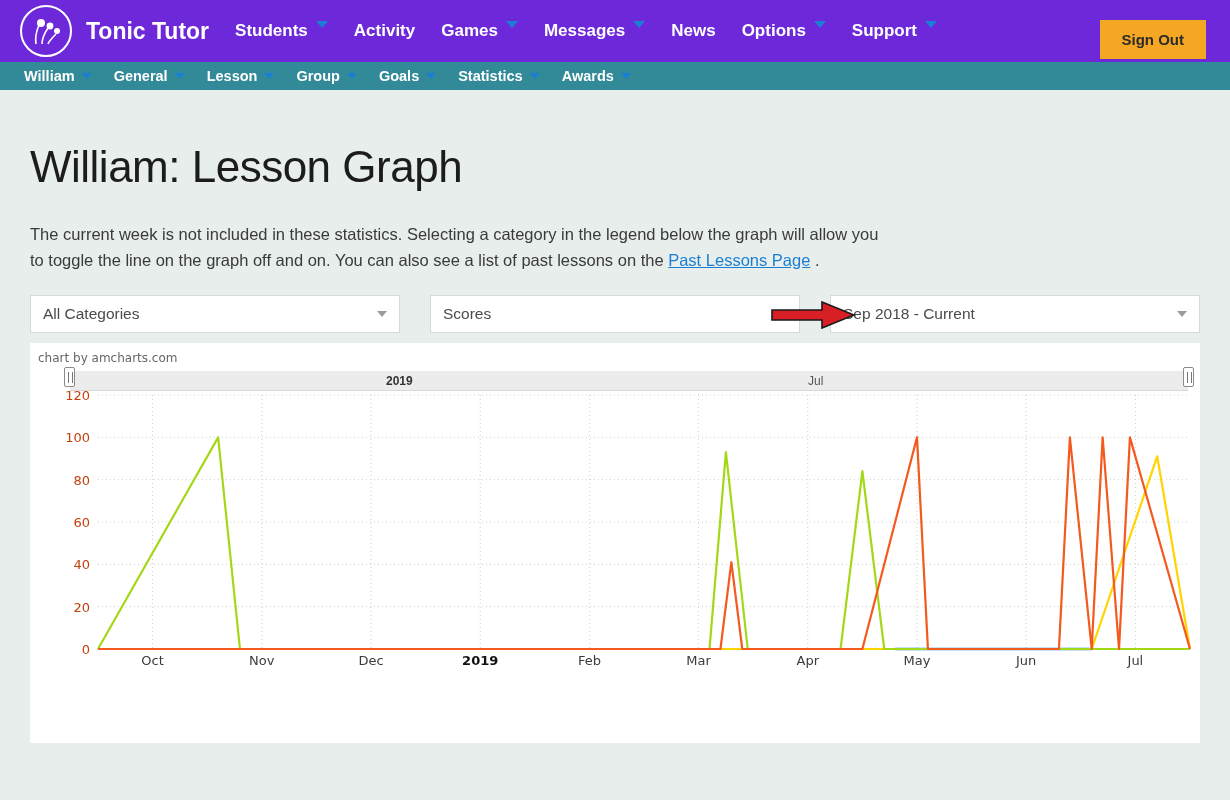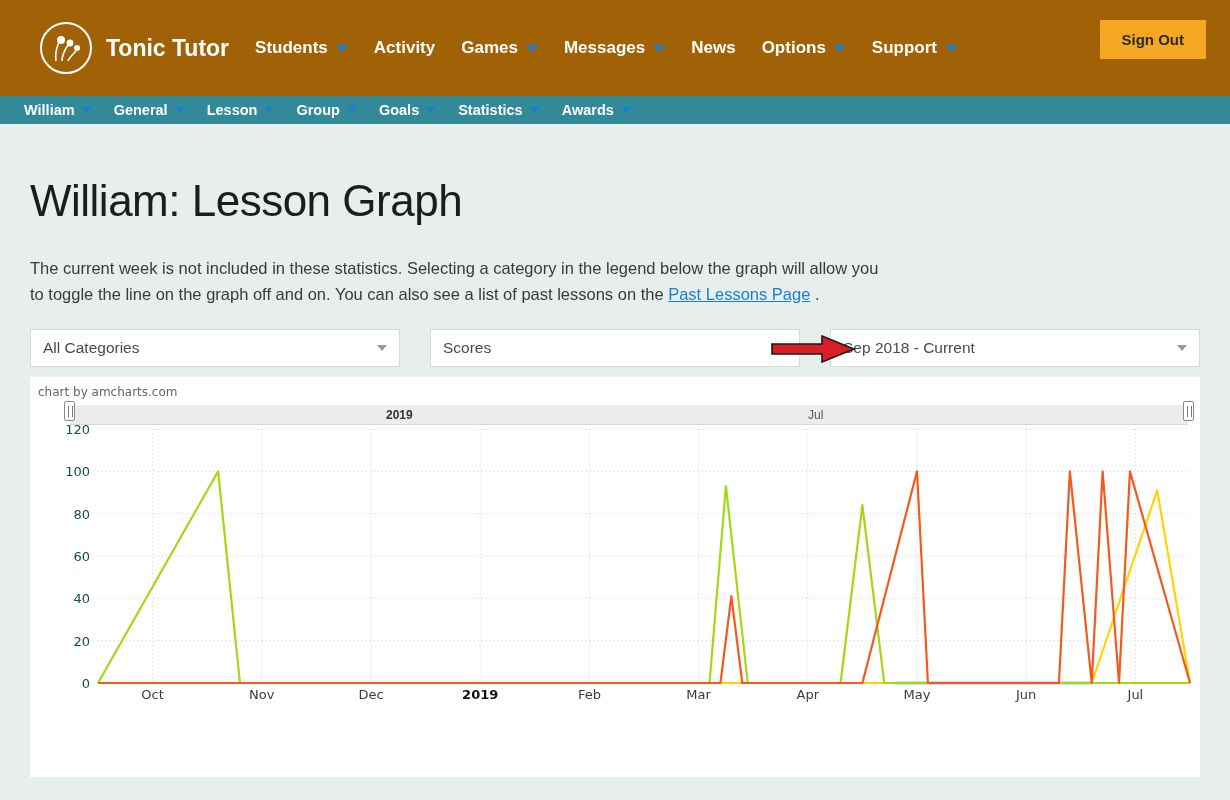--- a/index.html
+++ b/index.html
@@ -5,37 +5,37 @@
   * { box-sizing: border-box; margin: 0; padding: 0; }
   html, body {
     width: 1230px; height: 800px;
     background: #e7eeeb;
     font-family: "Liberation Sans", sans-serif;
     overflow: hidden;
   }
 
   
   .topbar {
-    height: 96px; background: #a16207;
-    display: flex; align-items: center; padding: 0 40px;
+    height: 62px; background: #6d28d9;
+    display: flex; align-items: center; padding: 0 20px;
     position: relative;
   }
   .logo-mark {
     width: 52px; height: 52px; border-radius: 50%;
     border: 2px solid #ffffff; flex: 0 0 auto;
     display: flex; align-items: center; justify-content: center;
   }
   .brand {
     color: #fff; font-size: 23px; font-weight: bold;
     margin-left: 14px; margin-right: 26px; white-space: nowrap;
   }
   .topnav { display: flex; align-items: center; gap: 26px; }
   .topnav-item {
     color: #fff; font-size: 17px; font-weight: bold;
-    display: flex; align-items: center; gap: 8px;
+    display: flex; align-items: flex-start; gap: 8px;
     white-space: nowrap; cursor: pointer;
   }
   .caret {
     width: 0; height: 0;
     border-left: 6px solid transparent;
     border-right: 6px solid transparent;
     border-top: 7px solid #1a7fd4;
     display: inline-block;
   }
   .signout {
@@ -132,21 +132,21 @@
     width: 3px; height: 11px;
     border-left: 1px solid #777; border-right: 1px solid #777;
   }
   .grip.left { left: -6px; }
   .grip.right { right: -6px; }
 
   .plot-wrap { position: absolute; left: 0; top: 48px; width: 1170px; height: 300px; }
   .y-labels { position: absolute; left: 0; top: 0; width: 68px; height: 260px; }
   .y-lab {
     position: absolute; right: 8px; font-size: 13px;
-    color: #14532d; transform: translateY(-50%);
+    color: #c2410c; transform: translateY(-50%);
     font-family: "DejaVu Sans", sans-serif;
   }
   .x-labels { position: absolute; left: 0; top: 262px; width: 1012px; height: 24px; }
   .x-lab {
     position: absolute; font-size: 13px; color: #3b3b3b;
     transform: translateX(-50%);
     font-family: "DejaVu Sans", sans-serif;
   }
   .x-lab.bold { font-weight: bold; color: #111; }
 

